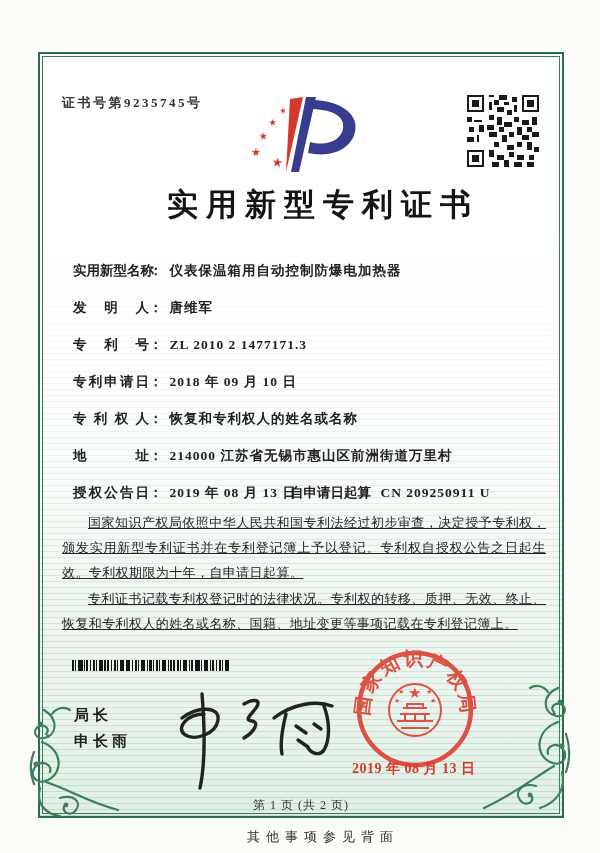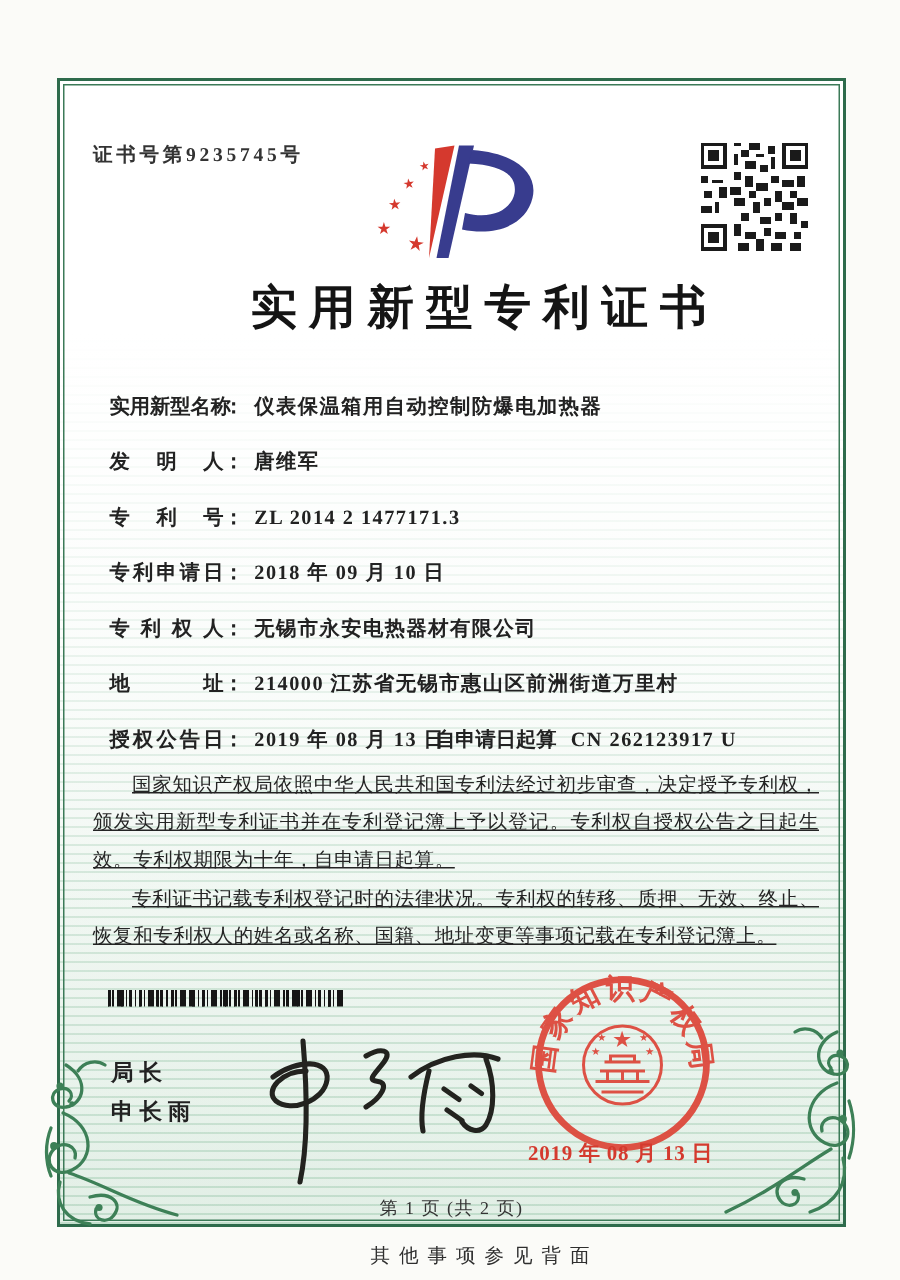--- a/index.html
+++ b/index.html
@@ -167,35 +167,35 @@
     <div class="title">实用新型专利证书</div>
 
     <div class="fields">
       <div class="frow">
         <span class="flabel">实用新型名称</span><span>：</span><span class="fvalue">仪表保温箱用自动控制防爆电加热器</span>
       </div>
       <div class="frow">
         <span class="flabel">发明人</span><span>：</span><span class="fvalue">唐维军</span>
       </div>
       <div class="frow">
-        <span class="flabel">专利号</span><span>：</span><span class="fvalue">ZL 2014 2 1477171.3</span>
+        <span class="flabel">专利号</span><span>：</span><span class="fvalue">ZL 2010 2 1477171.3</span>
       </div>
       <div class="frow">
         <span class="flabel">专利申请日</span><span>：</span><span class="fvalue">2018 年 09 月 10 日</span>
       </div>
       <div class="frow">
-        <span class="flabel">专利权人</span><span>：</span><span class="fvalue">无锡市永安电热器材有限公司</span>
+        <span class="flabel">专利权人</span><span>：</span><span class="fvalue">恢复和专利权人的姓名或名称</span>
       </div>
       <div class="frow">
         <span class="flabel">地址</span><span>：</span><span class="fvalue">214000 江苏省无锡市惠山区前洲街道万里村</span>
       </div>
       <div class="frow">
         <span class="flabel">授权公告日</span><span>：</span><span class="fvalue">2019 年 08 月 13 日</span>
         <span class="grant2">
-          <span class="flabel">自申请日起算</span><span>：</span><span class="fvalue">CN 262123917 U</span>
+          <span class="flabel">自申请日起算</span><span>：</span><span class="fvalue">CN 209250911 U</span>
         </span>
       </div>
     </div>
 
     <div class="bodytext">
       <p>国家知识产权局依照中华人民共和国专利法经过初步审查，决定授予专利权，颁发实用新型专利证书并在专利登记簿上予以登记。专利权自授权公告之日起生效。专利权期限为十年，自申请日起算。</p>
       <p>专利证书记载专利权登记时的法律状况。专利权的转移、质押、无效、终止、恢复和专利权人的姓名或名称、国籍、地址变更等事项记载在专利登记簿上。</p>
     </div>
 
     <div class="barcode"></div>

